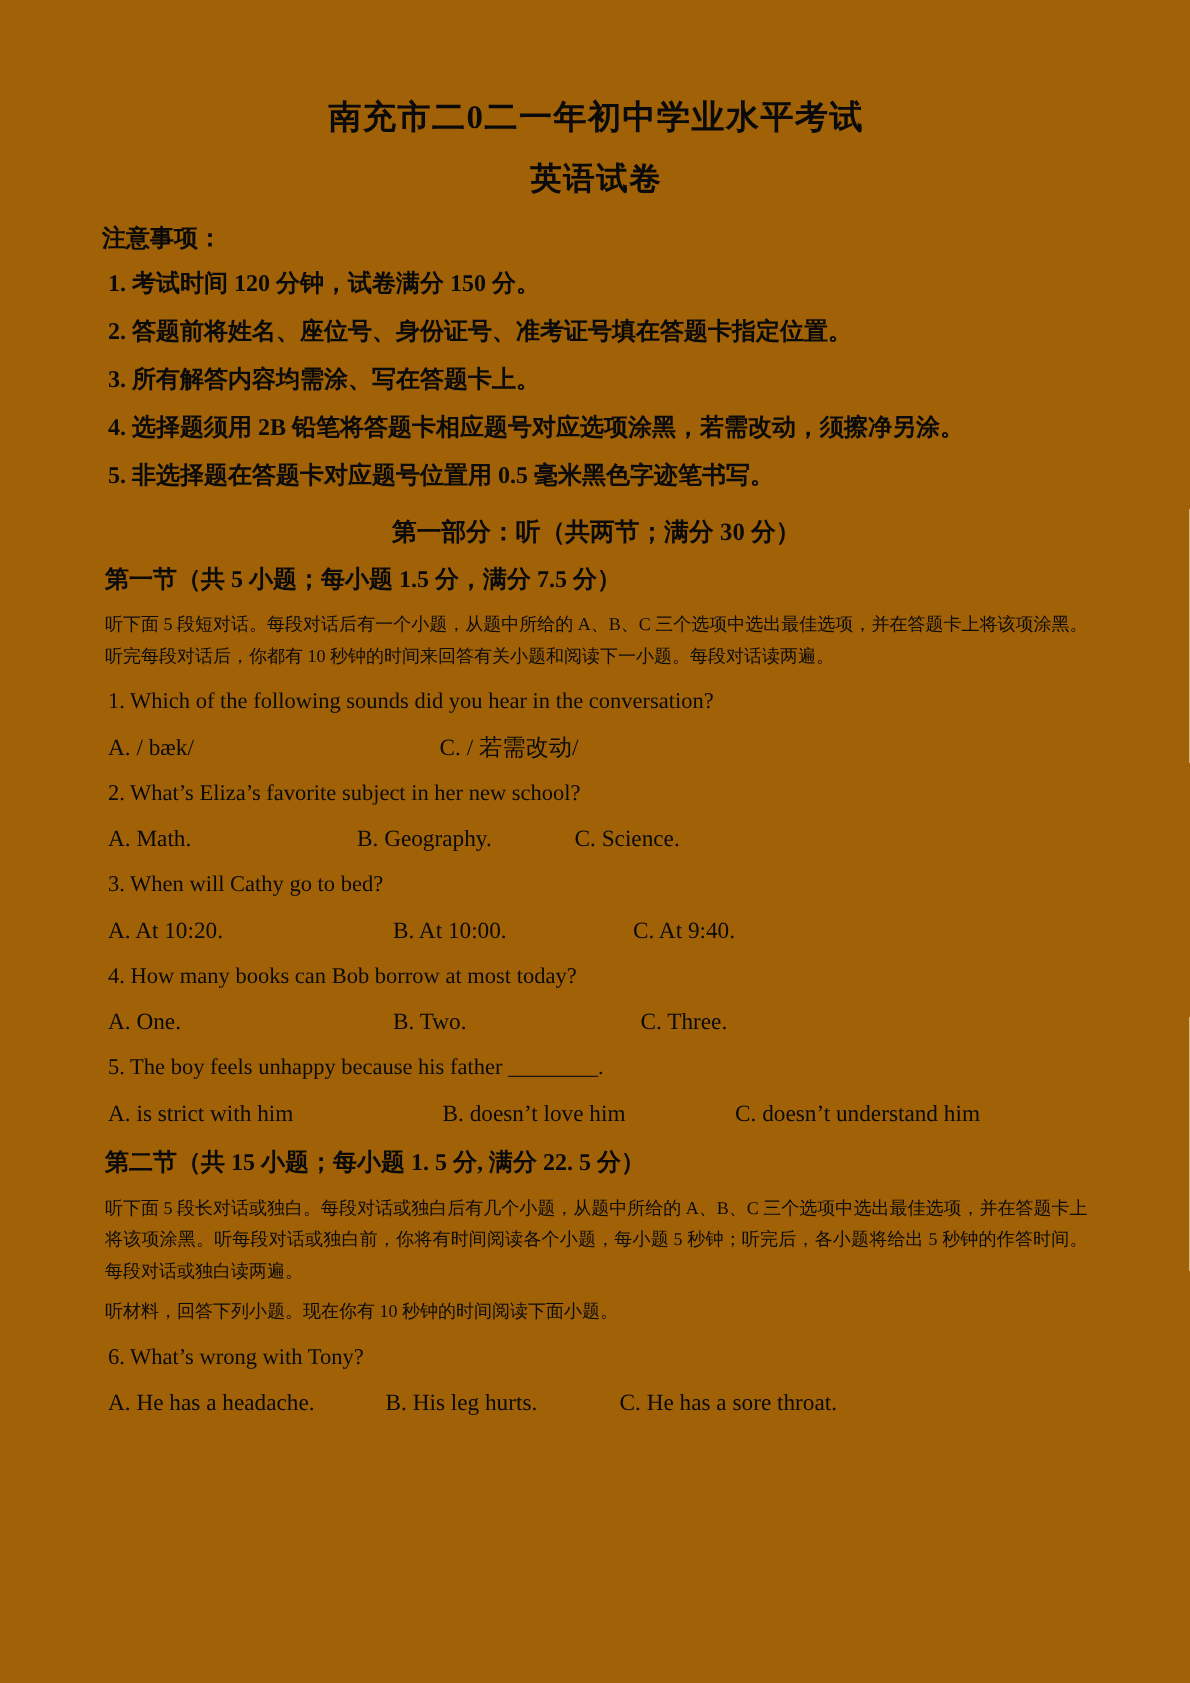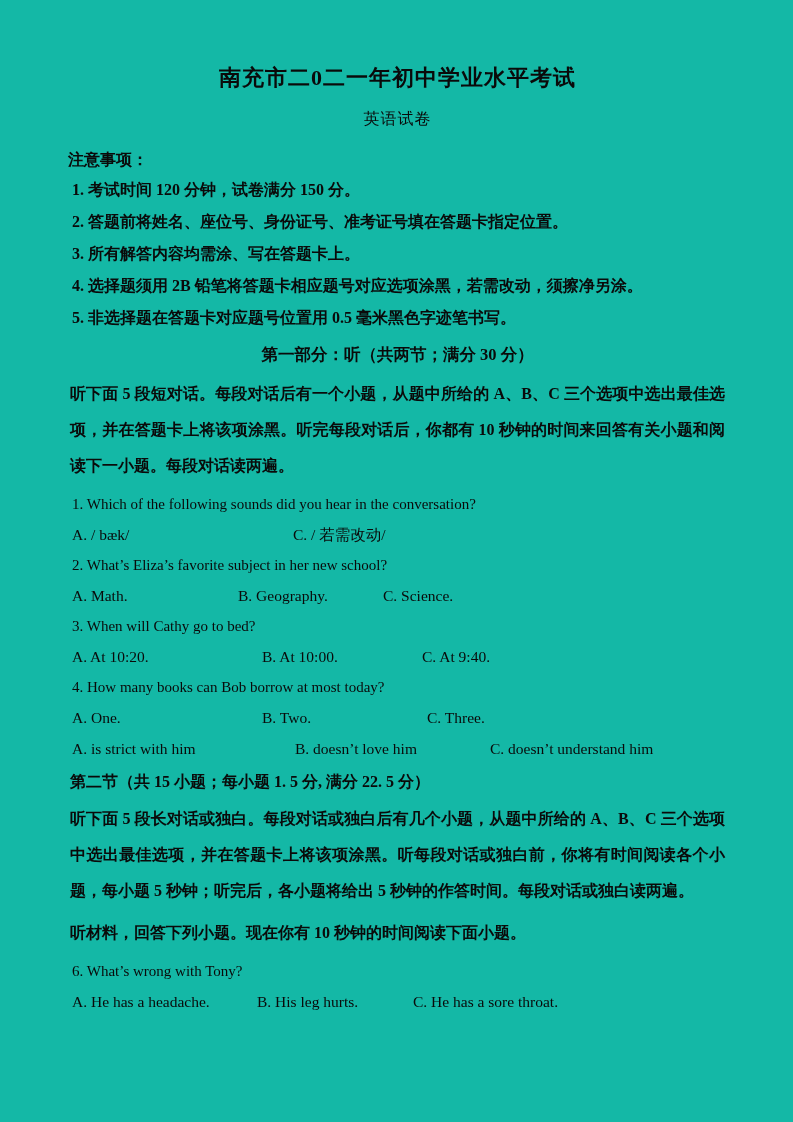--- a/index.html
+++ b/index.html
@@ -1,48 +1,48 @@
 <!DOCTYPE html>
 <html><head>
 <meta charset="utf-8">
 <style>
   html,body{margin:0;padding:0;background:#ffffff;}
   .page{
     position:relative;
     width:793px;height:1122px;
     box-sizing:border-box;
     padding:64px 68px 0 70px;
-    background:#14b8a6;
+    background:#a16207;
     color:#0a0a0a;
     font-family:"Liberation Serif","DejaVu Serif",serif;
     overflow:hidden;
   }
   .title{
     text-align:center;font-weight:bold;font-size:22px;line-height:28px;
     margin:0 0 14px 0;letter-spacing:1px;
   }
   .subtitle{
-    text-align:center;font-weight:normal;font-size:16px;line-height:26px;
+    text-align:center;font-weight:bold;font-size:21px;line-height:26px;
     margin:0 0 18px 0;letter-spacing:1px;
   }
   .notice-head{
     font-weight:bold;font-size:16px;line-height:20px;margin:16px 0 10px -2px;
   }
   .notice{
     font-weight:bold;font-size:16px;line-height:20px;margin:0 0 12px 2px;
   }
   .part-head{
     text-align:center;font-weight:bold;font-size:16.5px;line-height:22px;
     margin:16px 0 10px 0;
   }
   .sec-head{
     font-weight:bold;font-size:16px;line-height:22px;margin:0 0 8px 0;
   }
   .para{
-    font-weight:bold;font-size:16px;line-height:36px;
+    font-weight:normal;font-size:12px;line-height:21px;
     text-align:justify;margin:0 0 6px 0;
   }
   .para.single{text-align:left;margin:0 0 4px 0;}
   .qline{
     font-size:15px;line-height:20px;margin:10px 0 0 2px;font-weight:normal;
   }
   .opts{
     display:flex;flex-wrap:nowrap;
     font-size:15.5px;line-height:20px;margin:11px 0 0 2px;font-weight:normal;
   }
@@ -66,20 +66,21 @@
 
   <div class="notice-head">注意事项：</div>
   <div class="notice">1. 考试时间 120 分钟，试卷满分 150 分。</div>
   <div class="notice">2. 答题前将姓名、座位号、身份证号、准考证号填在答题卡指定位置。</div>
   <div class="notice">3. 所有解答内容均需涂、写在答题卡上。</div>
   <div class="notice">4. 选择题须用 2B 铅笔将答题卡相应题号对应选项涂黑，若需改动，须擦净另涂。</div>
   <div class="notice">5. 非选择题在答题卡对应题号位置用 0.5 毫米黑色字迹笔书写。</div>
 
   <div class="part-head">第一部分：听（共两节；满分 30 分）</div>
 
+  <div class="sec-head">第一节（共 5 小题；每小题 1.5 分，满分 7.5 分）</div>
   <div class="para">听下面 5 段短对话。每段对话后有一个小题，从题中所给的 A、B、C 三个选项中选出最佳选项，并在答题卡上将该项涂黑。听完每段对话后，你都有 10 秒钟的时间来回答有关小题和阅读下一小题。每段对话读两遍。</div>
 
   <div class="q">
     <div class="qline">1. Which of the following sounds did you hear in the conversation?</div>
     <div class="opts opts-1">
       <span class="c1">A. / bæk/</span>
       <span class="c3">C. / 若需改动/</span>
     </div>
   </div>
 
@@ -104,20 +105,21 @@
   <div class="q">
     <div class="qline">4. How many books can Bob borrow at most today?</div>
     <div class="opts opts-4">
       <span class="c1">A. One.</span>
       <span class="c2">B. Two.</span>
       <span class="c3">C. Three.</span>
     </div>
   </div>
 
   <div class="q">
+    <div class="qline">5. The boy feels unhappy because his father ________.</div>
     <div class="opts opts-5">
       <span class="c1">A. is strict with him</span>
       <span class="c2">B. doesn’t love him</span>
       <span class="c3">C. doesn’t understand him</span>
     </div>
   </div>
 
   <div class="sec-head sec2-head">第二节（共 15 小题；每小题 1. 5 分, 满分 22. 5 分）</div>
   <div class="para">听下面 5 段长对话或独白。每段对话或独白后有几个小题，从题中所给的 A、B、C 三个选项中选出最佳选项，并在答题卡上将该项涂黑。听每段对话或独白前，你将有时间阅读各个小题，每小题 5 秒钟；听完后，各小题将给出 5 秒钟的作答时间。每段对话或独白读两遍。</div>
   <div class="para single">听材料，回答下列小题。现在你有 10 秒钟的时间阅读下面小题。</div>

